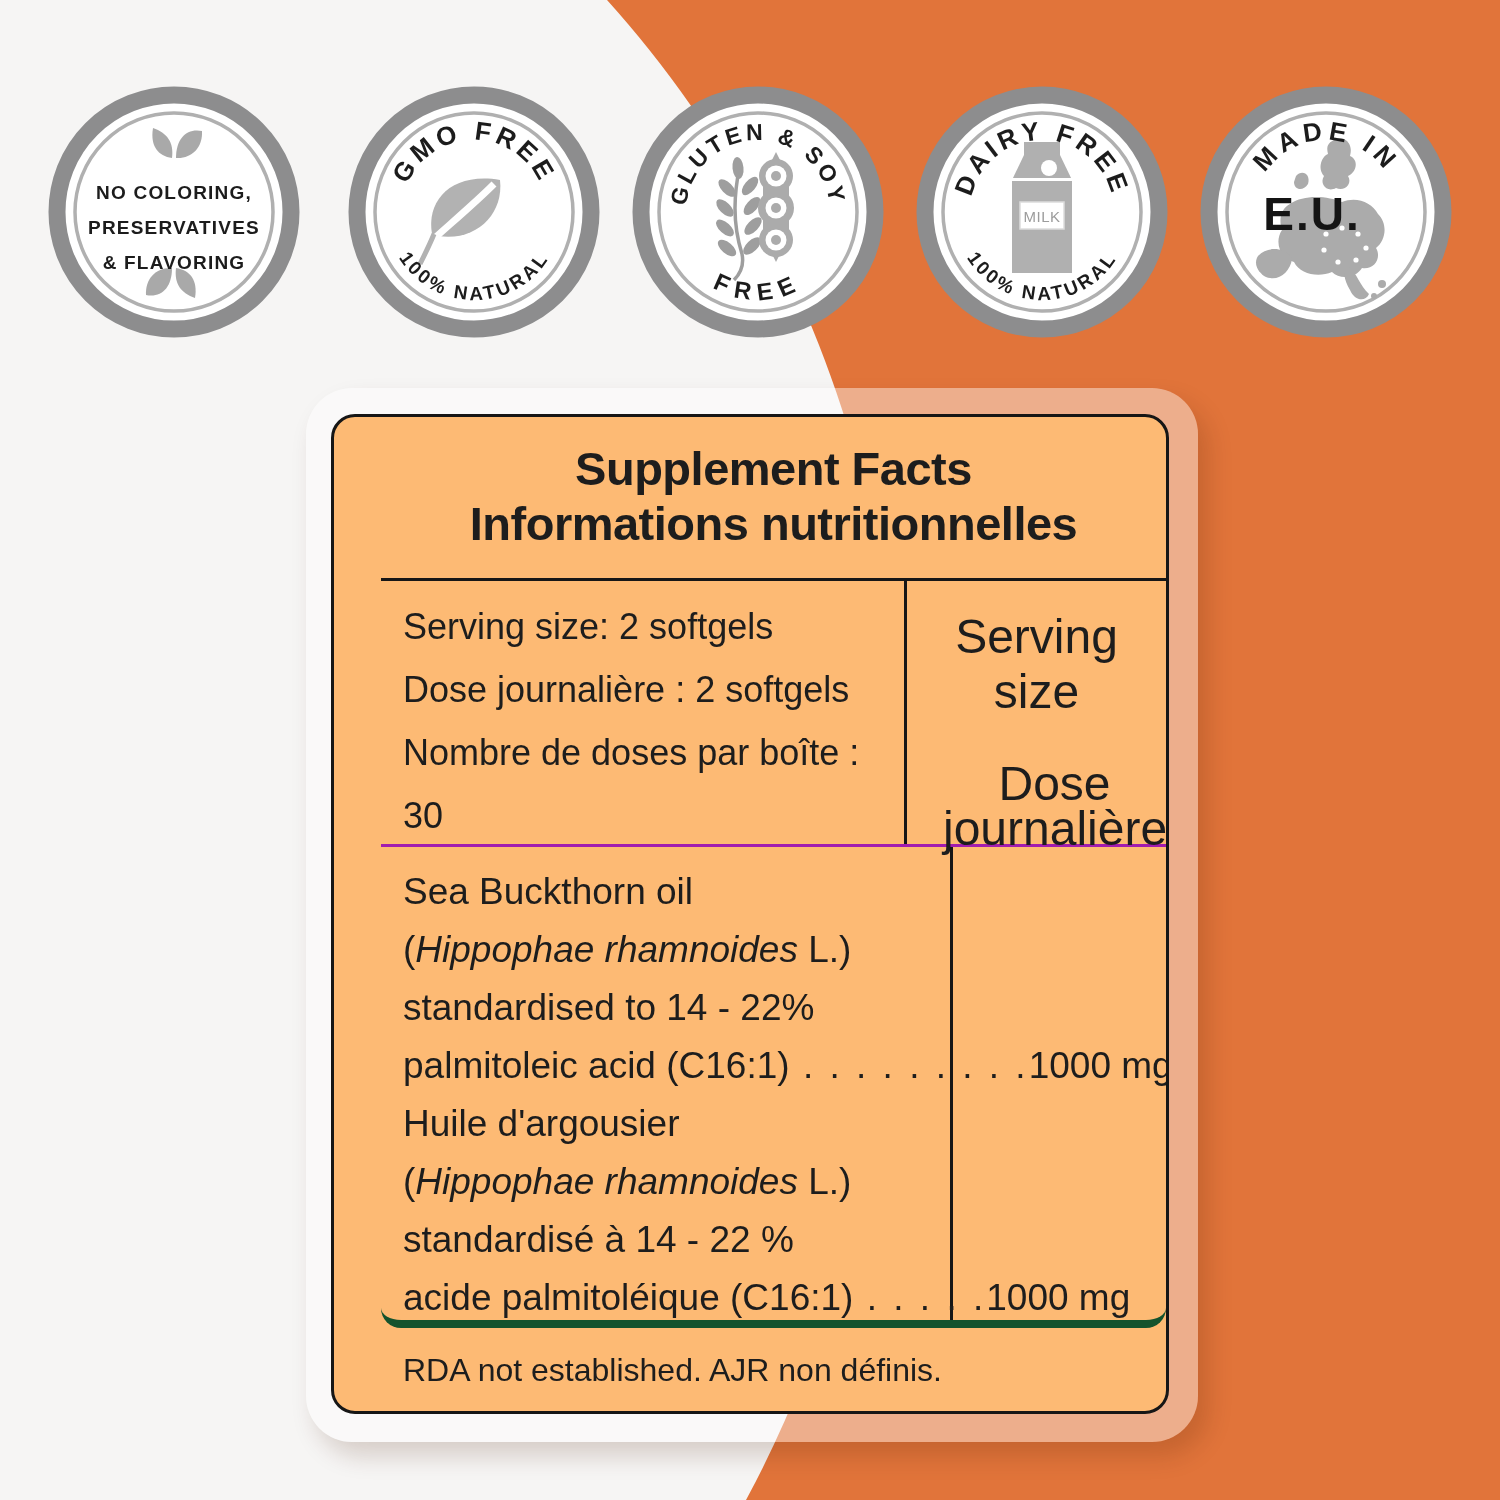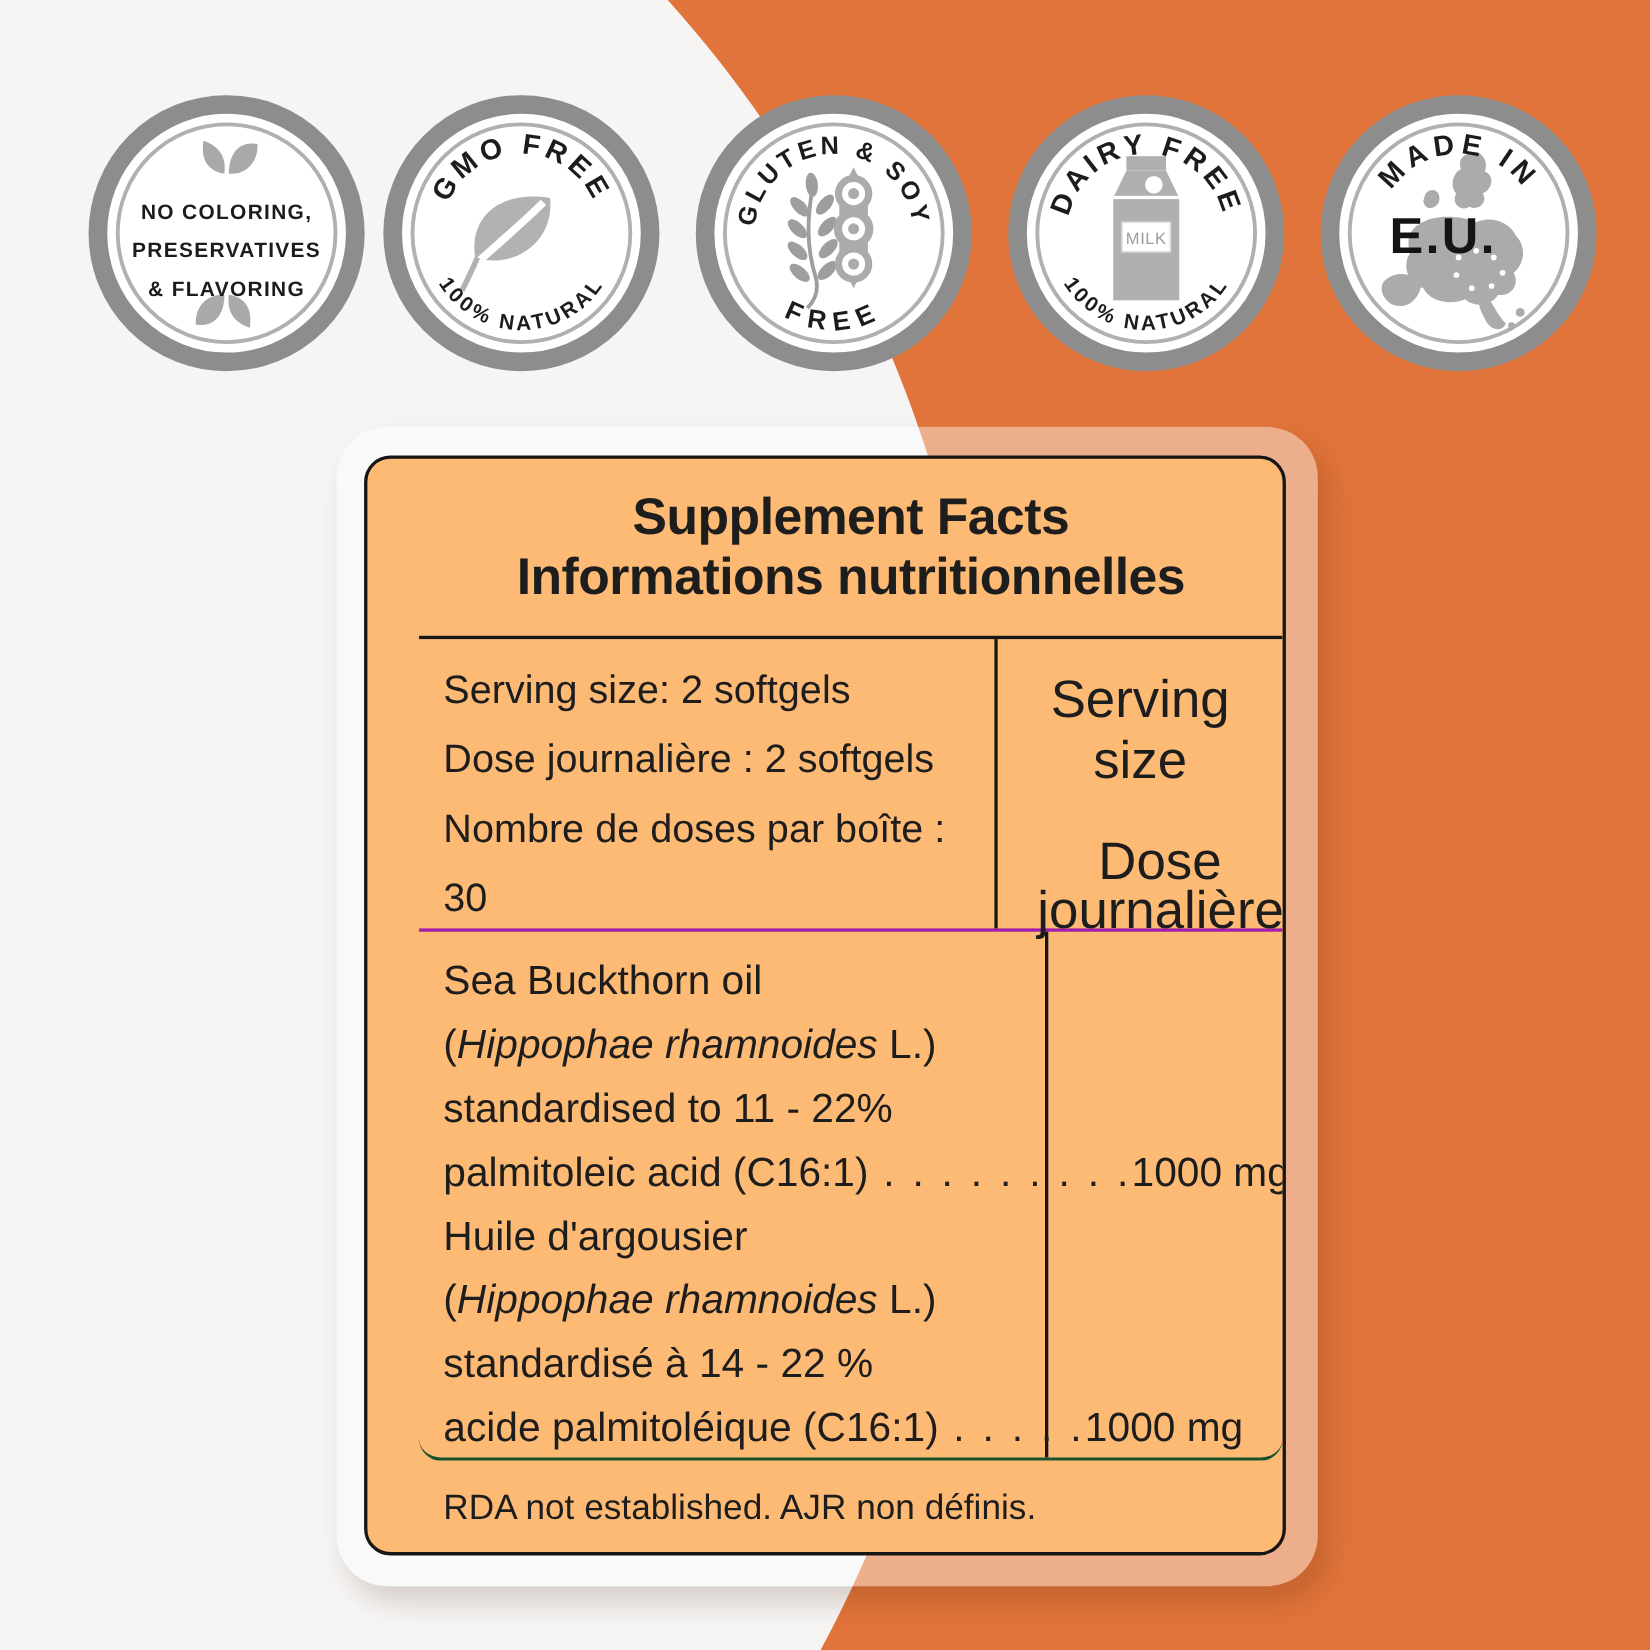--- a/index.html
+++ b/index.html
@@ -22,39 +22,39 @@
     border-radius:24px;color:#1d1d1d;overflow:hidden;padding-left:47px;}
   .panel-title{box-sizing:border-box;height:164px;border-bottom:3px solid #161616;
     text-align:center;padding-top:24px;}
   .panel-title div{font-size:47px;font-weight:bold;line-height:55px;letter-spacing:-0.5px;}
   .serving-row{box-sizing:border-box;height:266px;border-bottom:3px solid #a21caf;display:flex;}
   .serving-left{flex:1;padding:14px 0 0 22px;font-size:36px;line-height:63px;}
   .serving-right{box-sizing:border-box;width:262px;border-left:3px solid #161616;
     text-align:center;font-size:48px;}
   .serving-right .sr1{margin-top:28px;}
   .serving-right .sr2{margin-top:42px;line-height:45px;margin-left:36px;}
-  .ing-row{box-sizing:border-box;height:481px;border-bottom:3px solid #14532d;position:relative;border-radius:20px;}
+  .ing-row{box-sizing:border-box;height:481px;border-bottom:8px solid #14532d;position:relative;border-radius:20px;}
   .ing-divider{position:absolute;left:569px;top:0;bottom:0;width:3px;background:#161616;}
   .ing-text{position:relative;padding:16px 0 0 22px;font-size:37px;line-height:58px;white-space:nowrap;}
   .ing-text i{font-style:italic;}
   .dots{letter-spacing:3px;}
   .footer-row{padding:24px 0 0 22px;font-size:32px;}
 
   .icon-gray{fill:#a9a9a9;}
 </style>
 </head>
 <body>
 
 <div class="stage">
 
   <svg class="bg-svg" width="1500" height="1500" viewBox="0 0 1500 1500">
     <path d="M607,0 C762,172 884,420 899,720 C913,1020 862,1285 746,1500 L1500,1500 L1500,0 Z" fill="#e1743a"></path>
   </svg>
 
-  <div class="badge" style="left:80px">
+  <div class="badge" style="left:48px">
     <svg width="252" height="252" viewBox="0 0 252 252">
       <circle cx="126" cy="126" r="117" fill="#ffffff" stroke="#8d8d8e" stroke-width="17"></circle>
       <circle cx="126" cy="126" r="99" fill="none" stroke="#b0b0b0" stroke-width="3.5"></circle>
       <g transform="translate(126,56)" class="icon-gray">
         <path d="M-2 16 C -16 14 -24 4 -21 -14 C -7 -9 0 0 -2 16 Z"></path>
         <path d="M2 16 C 2 -4 13 -14 28 -11 C 29 6 17 17 2 16 Z"></path>
       </g>
       <g transform="translate(126,198) rotate(180)" class="icon-gray">
         <path d="M-2 16 C -16 14 -24 4 -21 -14 C -7 -9 0 0 -2 16 Z"></path>
         <path d="M2 16 C 2 -4 13 -14 28 -11 C 29 6 17 17 2 16 Z"></path>
@@ -208,21 +208,21 @@
           <div>journalière</div>
         </div>
       </div>
     </div>
 
     <div class="ing-row">
       <div class="ing-divider"></div>
       <div class="ing-text">
         <div>Sea Buckthorn oil</div>
         <div><span>(</span><i>Hippophae rhamnoides</i><span> L.)</span></div>
-        <div>standardised to 11 - 22%</div>
+        <div>standardised to 14 - 22%</div>
         <div><span>palmitoleic acid (C16:1)</span><span class="dots"> . . . . . . . . .</span><span>1000 mg</span></div>
         <div>Huile d'argousier</div>
         <div><span>(</span><i>Hippophae rhamnoides</i><span> L.)</span></div>
         <div>standardisé à 14 - 22 %</div>
         <div><span>acide palmitoléique (C16:1)</span><span class="dots">  . . . . .</span><span>1000 mg</span></div>
       </div>
     </div>
 
     <div class="footer-row">RDA not established. AJR non définis.</div>
 

